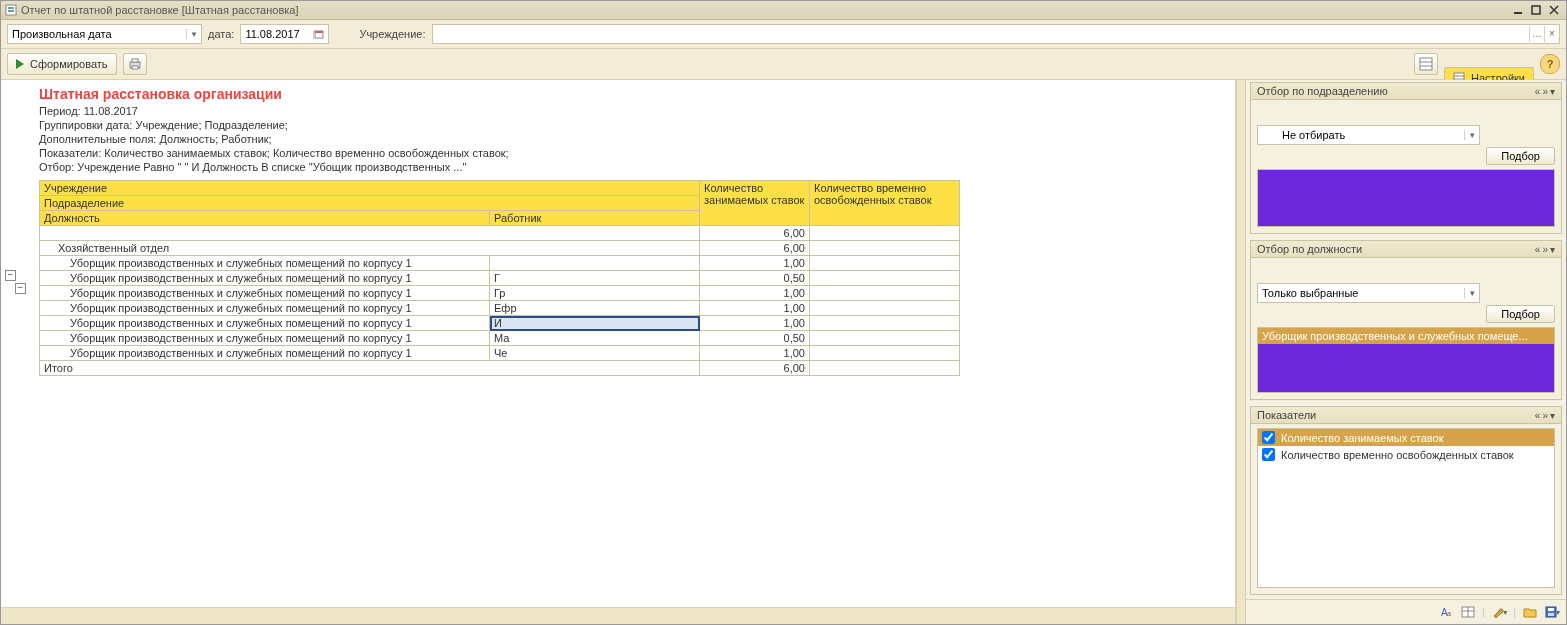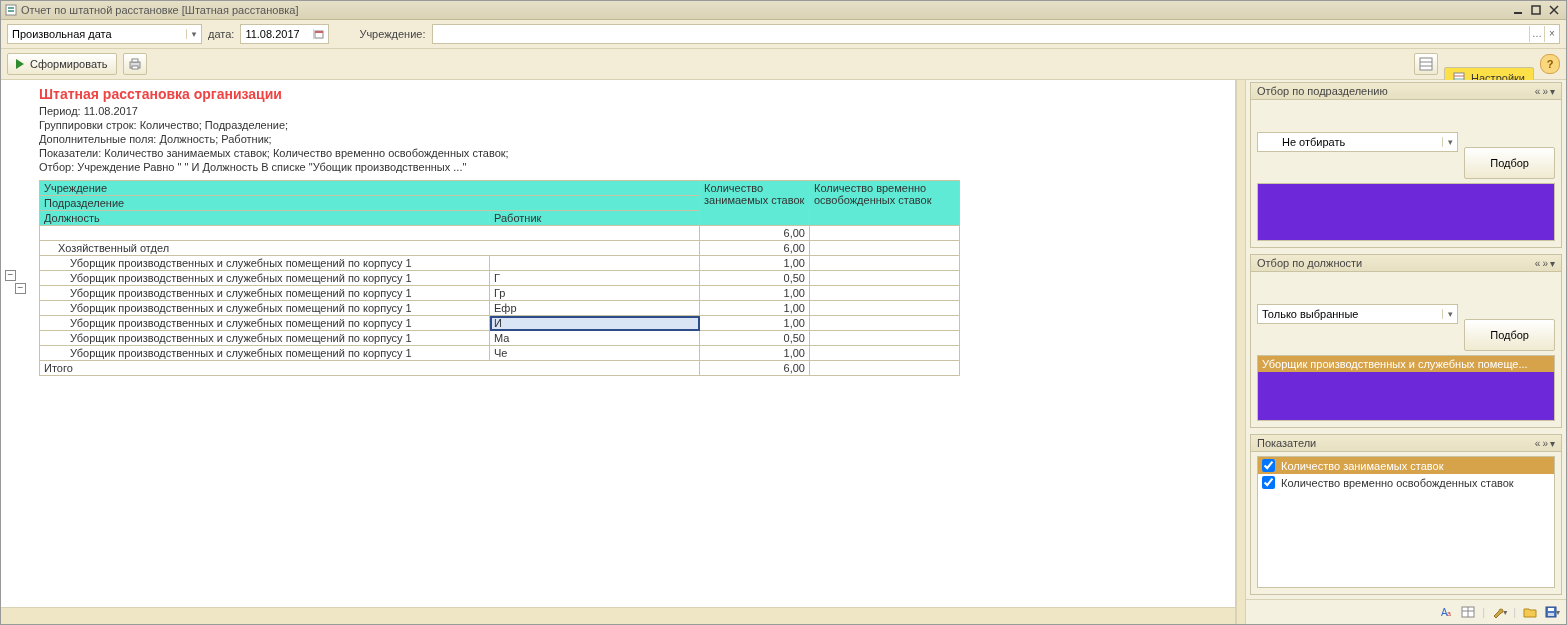--- a/index.html
+++ b/index.html
@@ -17,38 +17,38 @@
 .btn.icon-only{padding:0 4px;}
 .tri-play{width:0;height:0;border-top:5px solid transparent;border-bottom:5px solid transparent;border-left:8px solid #2e8b2e;}
 .body{flex:1;display:flex;min-height:0;}
 .left{flex:1;display:flex;flex-direction:column;min-width:0;border-right:1px solid #d8d1b4;}
 .report-scroll{flex:1;overflow:auto;background:#fff;position:relative;}
 .report{padding:6px 10px 6px 38px;}
 .report h2{margin:0 0 2px 0;font-size:14px;font-weight:bold;color:#ef4444;}
 .meta{color:#333;line-height:14px;margin-bottom:6px;}
 .grid{border-collapse:collapse;table-layout:fixed;}
 .grid td,.grid th{border:1px solid #c9c2a3;padding:1px 4px;font-size:11px;vertical-align:top;background:#fff;}
-.grid th{background:#5eead4;font-weight:normal;text-align:left;}
+.grid th{background:#fde047;font-weight:normal;text-align:left;}
 .grid .num{text-align:right;}
 .grid .grp{background:#f5efd6;}
 .grid .total{background:#eee6c5;font-weight:normal;}
 .tree-gutter{position:absolute;left:4px;top:190px;font-size:10px;color:#555;}
 .tree-gutter .box{border:1px solid #888;width:9px;height:9px;line-height:8px;text-align:center;margin-bottom:2px;background:#fff;cursor:pointer;}
 .hscroll{height:16px;background:#eee6c5;border-top:1px solid #d8d1b4;}
 .vsplit{width:8px;background:#eee6c5;border-left:1px solid #d8d1b4;border-right:1px solid #d8d1b4;}
 .right{width:320px;display:flex;flex-direction:column;background:#f5f1e0;}
 .panel{border:1px solid #c9c2a3;margin:2px 4px 4px 4px;display:flex;flex-direction:column;}
 .panel-h{background:linear-gradient(#f0ead0,#e6dfc0);border-bottom:1px solid #c9c2a3;padding:2px 6px;display:flex;align-items:center;font-size:11px;color:#444;}
 .panel-h .sp{flex:1;}
 .panel-h .ctl{cursor:pointer;margin-left:2px;color:#555;font-size:10px;}
 .panel-row{display:flex;align-items:center;gap:6px;padding:4px 6px;}
 .panel-list{border:1px solid #c9c2a3;background:#6d28d9;margin:0 6px 6px 6px;min-height:40px;}
 .panel-list .item{padding:2px 4px;}
 .panel-list .item.sel{background:#d6a24a;color:#fff;}
-.small-btn{border:1px solid #c9c2a3;background:linear-gradient(#fff,#f0ead0);height:32px;padding:0 25px;cursor:pointer;border-radius:2px;font-size:11px;margin-top:43px;}
+.small-btn{border:1px solid #c9c2a3;background:linear-gradient(#fff,#f0ead0);height:18px;padding:0 14px;cursor:pointer;border-radius:2px;font-size:11px;margin-top:43px;}
 .chk-list{background:#fff;border:1px solid #c9c2a3;margin:4px 6px 6px 6px;flex:1;}
 .chk-row{display:flex;align-items:center;gap:6px;padding:2px 4px;}
 .chk-row.sel{background:#d6a24a;color:#fff;}
 .chk-row input[type=checkbox]{margin:0;}
 .right-footer{height:24px;display:flex;align-items:center;justify-content:flex-end;gap:6px;padding:0 6px;border-top:1px solid #d8d1b4;}
 .ficon{width:16px;height:16px;display:flex;align-items:center;justify-content:center;cursor:pointer;color:#555;}
 svg{display:block;}
 .inst-field{flex:1;display:flex;align-items:center;border:1px solid #c9c2a3;background:#fff;height:18px;}
 .inst-field input{flex:1;border:none;outline:none;height:16px;font-size:11px;padding:0 4px;}
 .inst-field .fbtn{width:14px;text-align:center;color:#666;cursor:pointer;border-left:1px solid #d8d1b4;font-size:10px;height:16px;line-height:16px;}
@@ -150,21 +150,21 @@
 
         <div class="tree-gutter">
           <div class="box">−</div>
           <div class="box" style="margin-left:10px;margin-top:0;">−</div>
         </div>
 
         <div class="report">
           <h2>Штатная расстановка организации</h2>
           <div class="meta">
             <div>Период: 11.08.2017</div>
-            <div>Группировки строк: Количество; Подразделение;</div>
+            <div>Группировки дата: Учреждение; Подразделение;</div>
             <div>Дополнительные поля: Должность; Работник;</div>
             <div>Показатели: Количество занимаемых ставок; Количество временно освобожденных ставок;</div>
             <div>Отбор: Учреждение Равно "                         " И Должность В списке "Убощик производственных ..."</div>
           </div>
 
           <table class="grid" style="width:920px;">
             <colgroup>
               <col style="width:450px">
                 <col style="width:210px">
                 <col style="width:110px">

